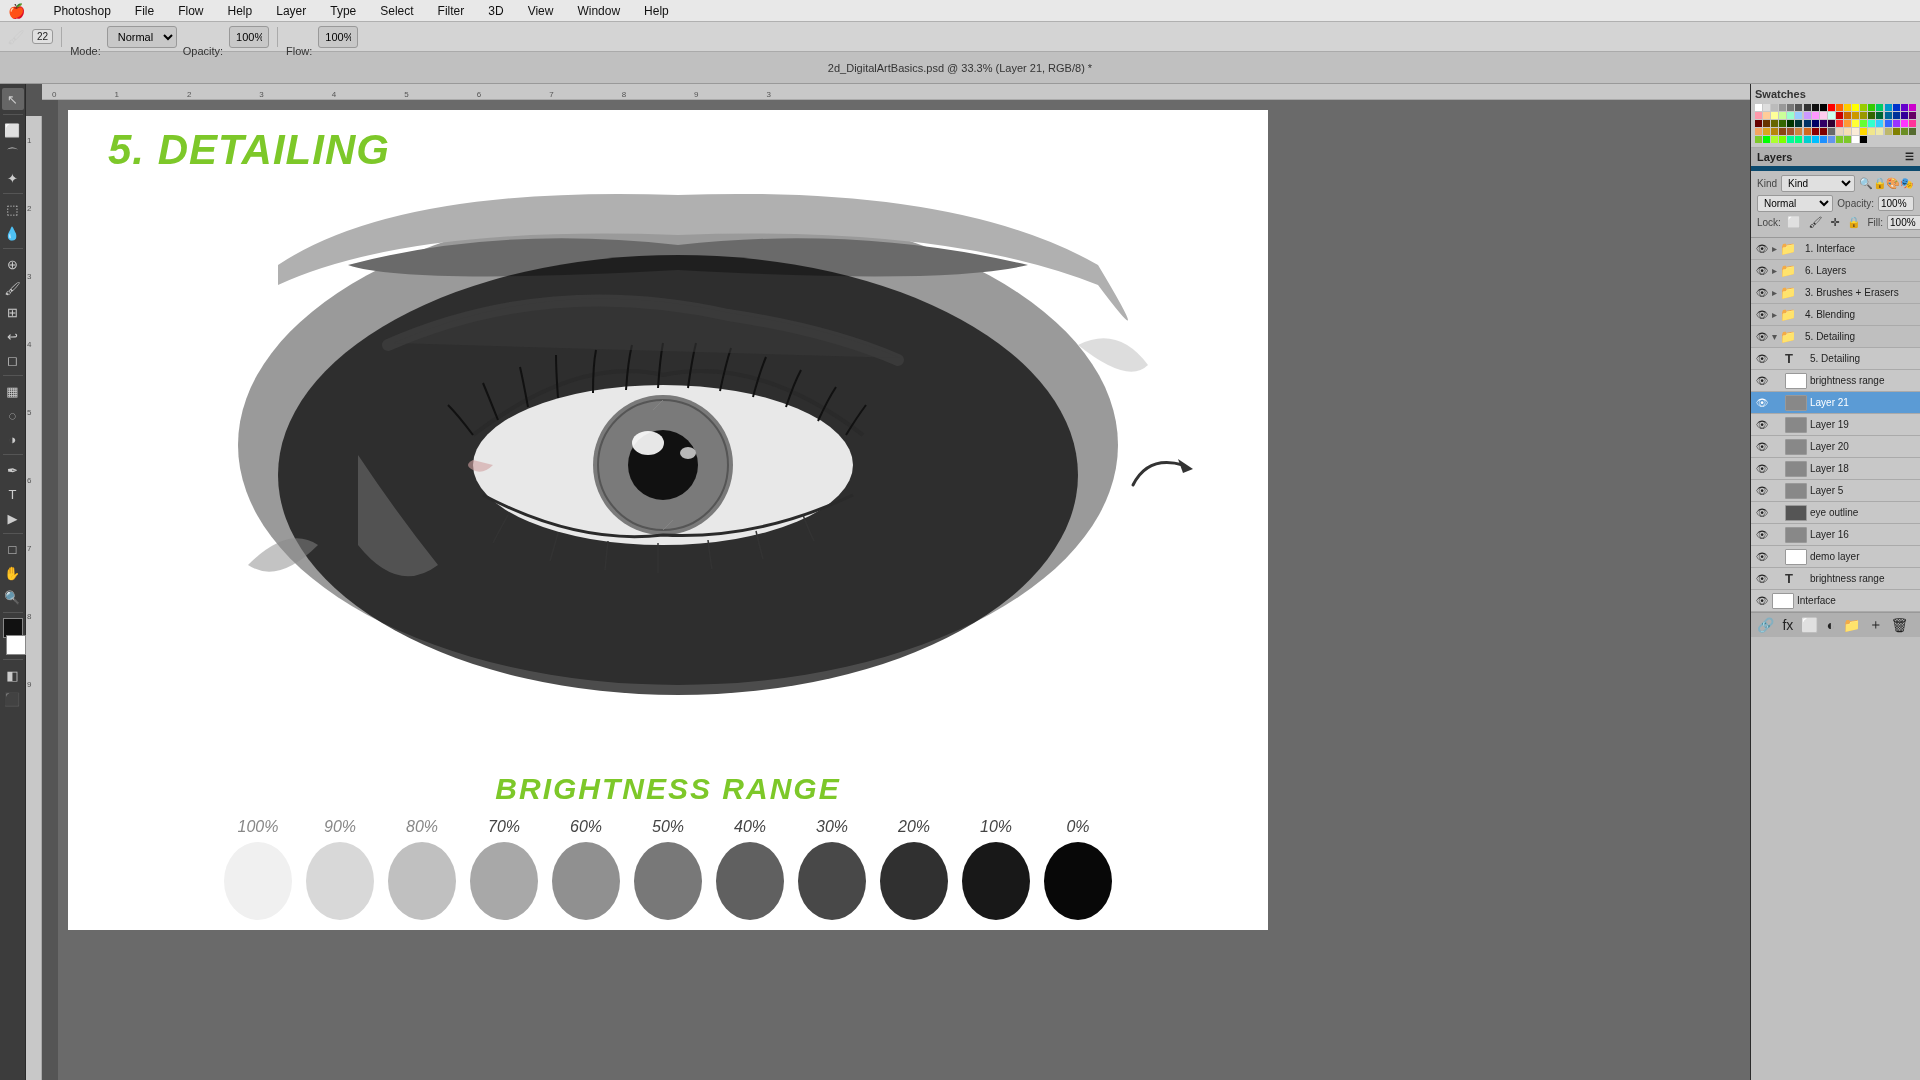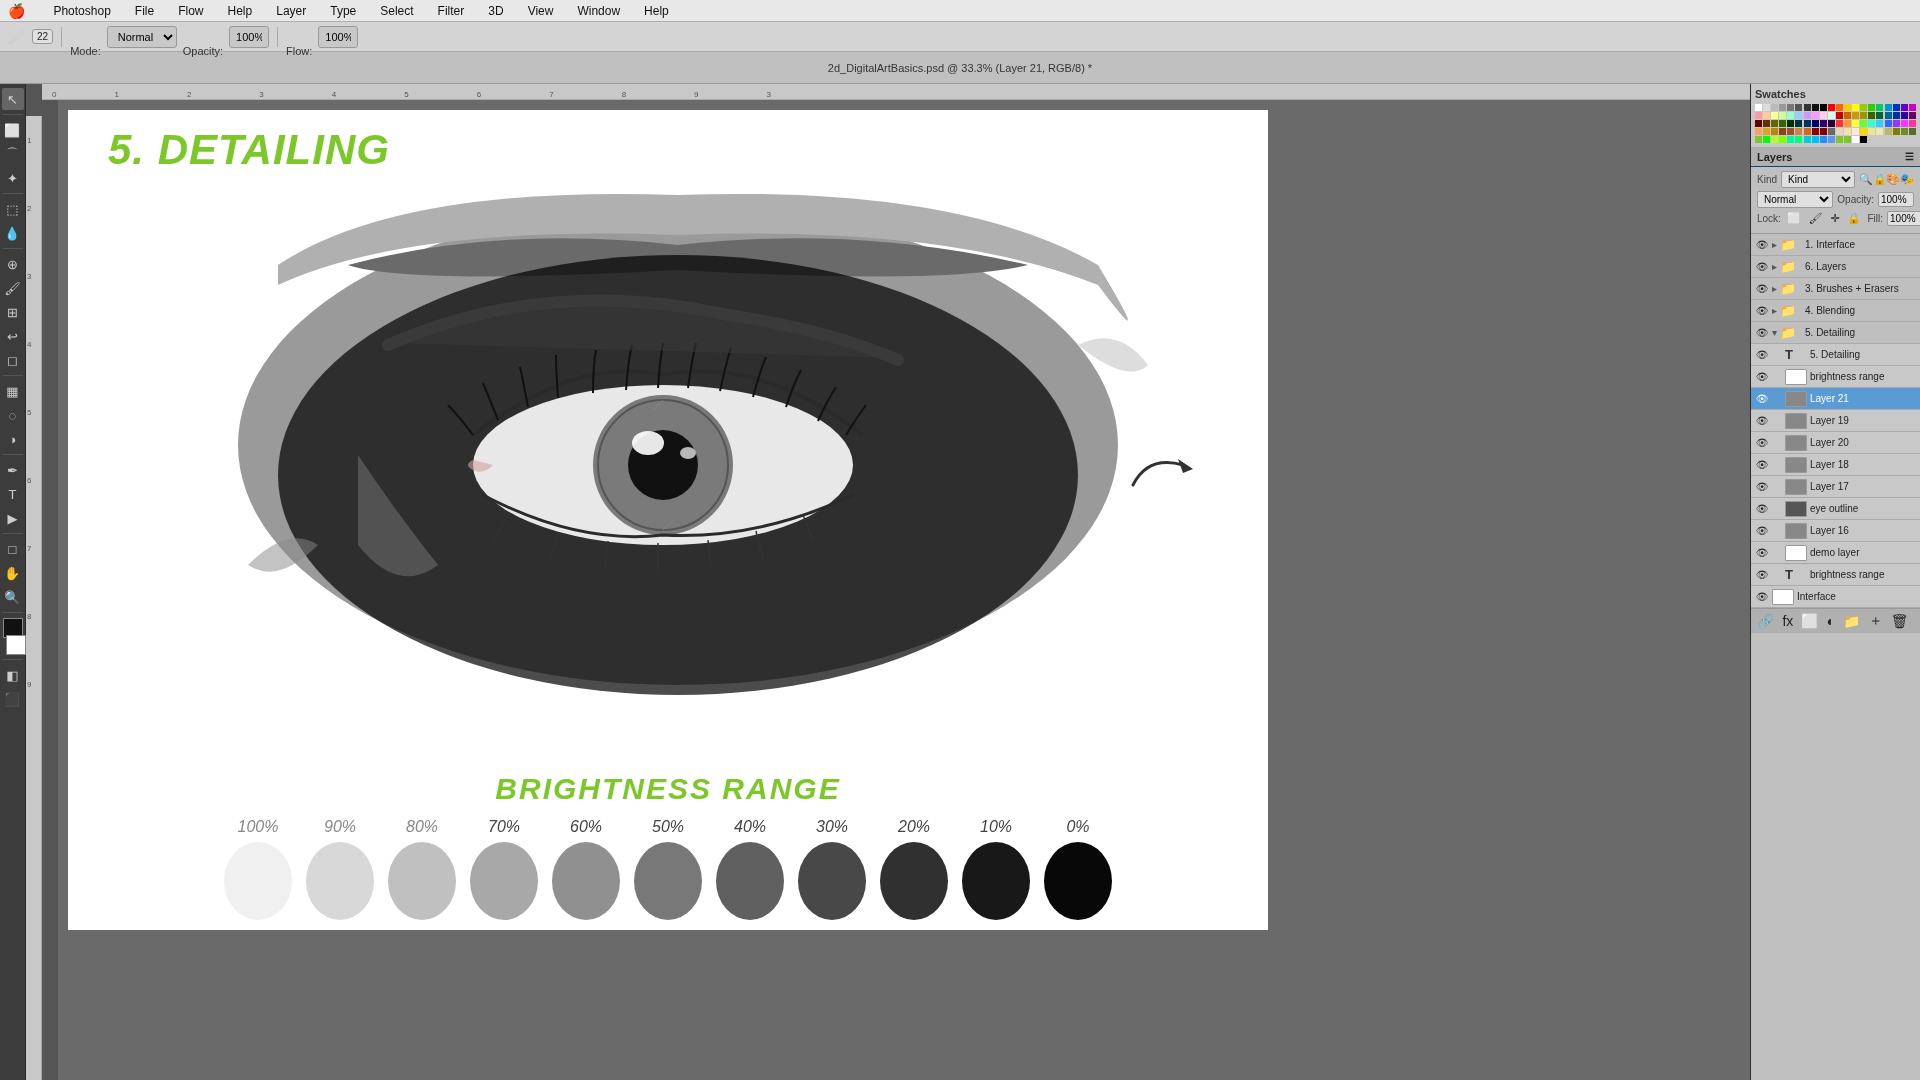--- a/index.html
+++ b/index.html
@@ -228,21 +228,21 @@
       flex: 1;
       background: #c0c0c0;
       display: flex;
       flex-direction: column;
     }
     #layers-title-bar {
       background: #b0b0b0;
       padding: 3px 6px;
       font-size: 11px;
       font-weight: bold;
-      border-bottom: 1px solid #0c4a6e;
+      border-bottom: 5px solid #0c4a6e;
       display: flex;
       justify-content: space-between;
     }
     #layers-controls {
       padding: 4px 6px;
       border-bottom: 1px solid #999;
       background: #c0c0c0;
     }
     .layers-row {
       display: flex;
@@ -749,21 +749,21 @@
           <div class="layer-item">
             <div class="layer-eye" style="font-size: 10px;">👁</div>
             <div class="layer-indent"></div>
             <div class="layer-icon gray"></div>
             <span class="layer-name">Layer 18</span>
           </div>
           <div class="layer-item">
             <div class="layer-eye" style="font-size: 10px;">👁</div>
             <div class="layer-indent"></div>
             <div class="layer-icon gray"></div>
-            <span class="layer-name">Layer 17</span>
+            <span class="layer-name">Layer 5</span>
           </div>
           <div class="layer-item">
             <div class="layer-eye" style="font-size: 10px;">👁</div>
             <div class="layer-indent"></div>
             <div class="layer-icon dark"></div>
             <span class="layer-name">eye outline</span>
           </div>
           <div class="layer-item">
             <div class="layer-eye" style="font-size: 10px;">👁</div>
             <div class="layer-indent"></div>

